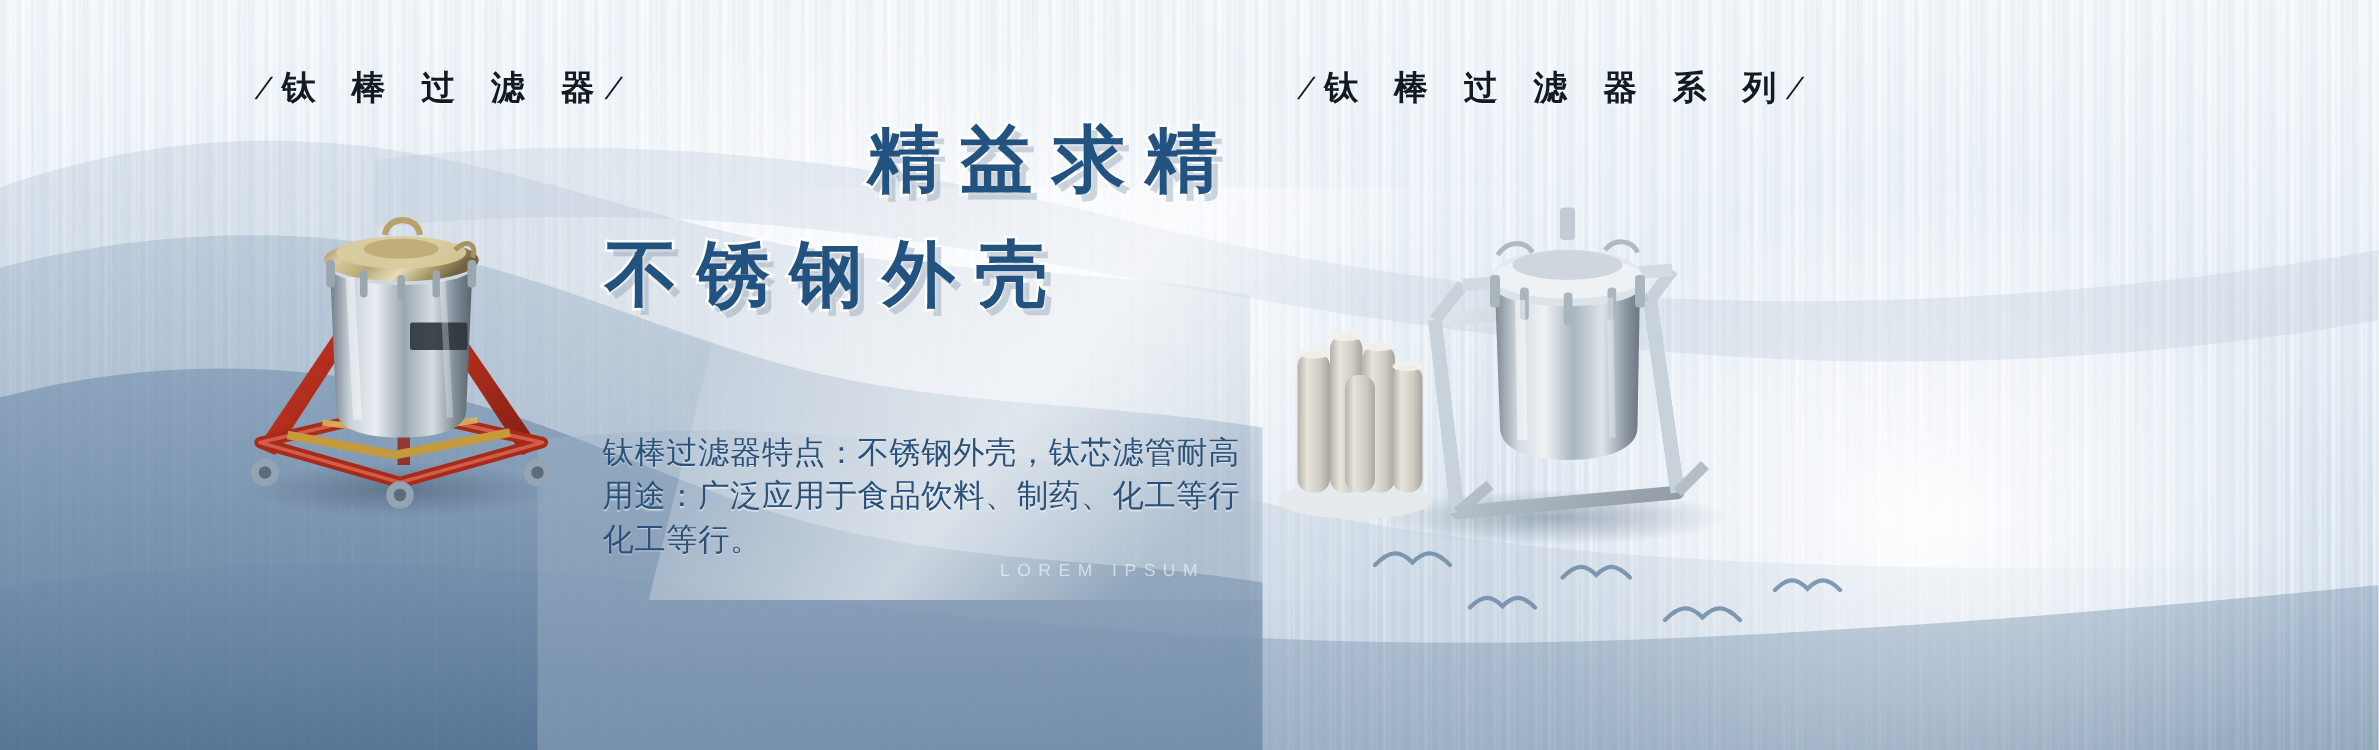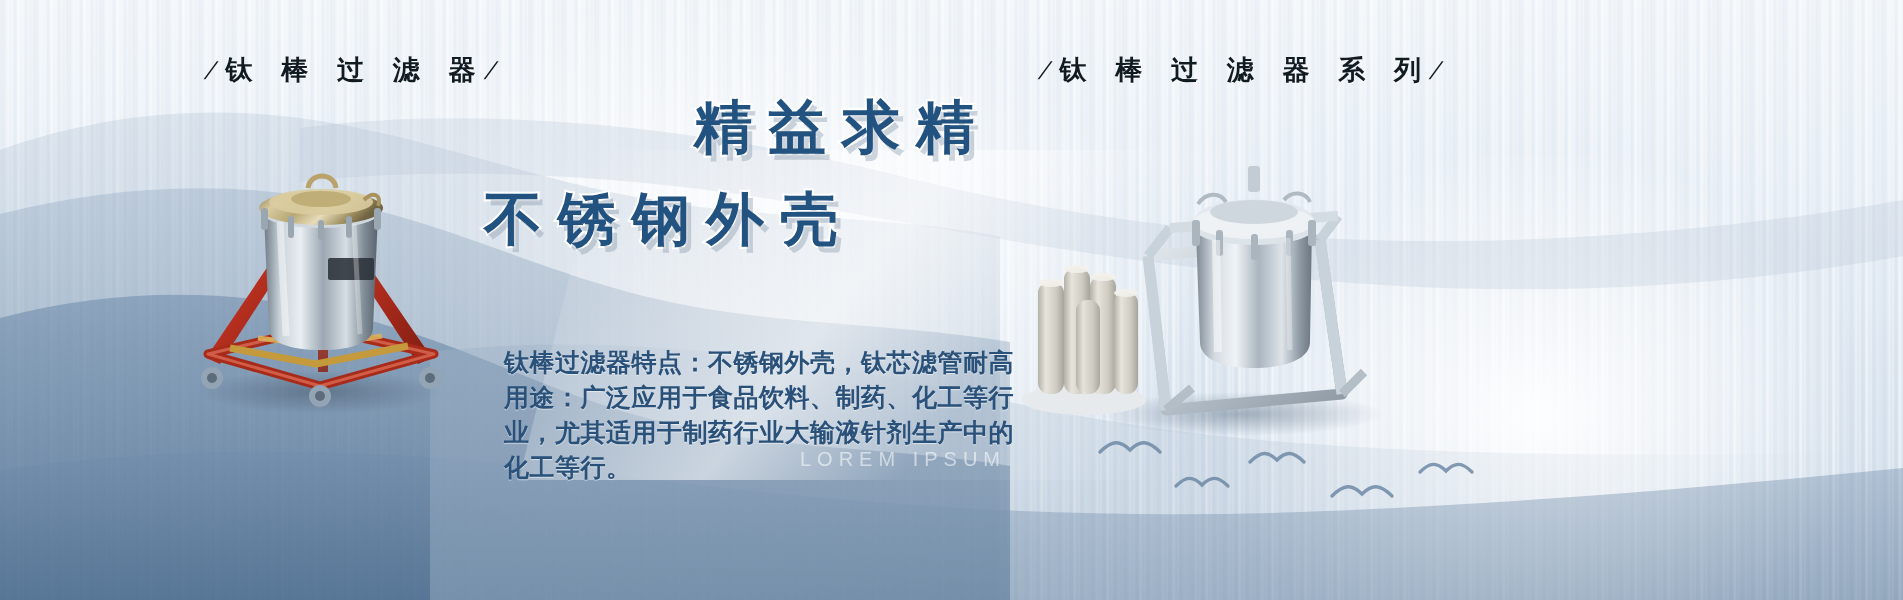--- a/index.html
+++ b/index.html
@@ -113,34 +113,33 @@
       0 0 2px rgba(255,255,255,.95);
   }
   .hl-1{text-align:right;padding-right:8px;}
   .hl-2{text-align:left;padding-left:6px;}
 
   
   .body-copy{
     position:absolute;left:482px;top:345px;
     width:516px;
     font-family:"Liberation Serif","DejaVu Serif",serif;
-    font-weight:700;
+    font-weight:400;
     font-size:25px;
     line-height:35px;
     color:#2a5179;
     letter-spacing:.5px;
     text-shadow:0 1px 1px rgba(255,255,255,.55);
-    margin-left:22px;
   }
   .body-copy p{margin:0;}
 
   
   .watermark{
     position:absolute;left:800px;top:448px;
-    font-size:20px;letter-spacing:6px;
+    font-size:14px;letter-spacing:6px;
     color:rgba(255,255,255,.55);
     font-family:"Liberation Sans",sans-serif;
     pointer-events:none;
   }
 
   
   .prod-left{position:absolute;left:168px;top:96px;width:300px;height:320px;}
   .prod-right{position:absolute;left:1020px;top:80px;width:390px;height:380px;}
   .prod svg{width:100%;height:100%;display:block;}
 
@@ -384,19 +383,18 @@
   </div>
 
   <div class="headline">
     <div class="hl-line hl-1">精益求精</div>
     <div class="hl-line hl-2">不锈钢外壳</div>
   </div>
 
   <div class="body-copy">
     <p>钛棒过滤器特点：不锈钢外壳，钛芯滤管耐高</p>
     <p>用途：广泛应用于食品饮料、制药、化工等行</p>
-    <p>业，尤其适用于制药行业大输液针剂生产中的</p>
     <p>化工等行。</p>
   </div>
 
   <div class="watermark">LOREM IPSUM</div>
 
 </div>
 
 </body></html>

